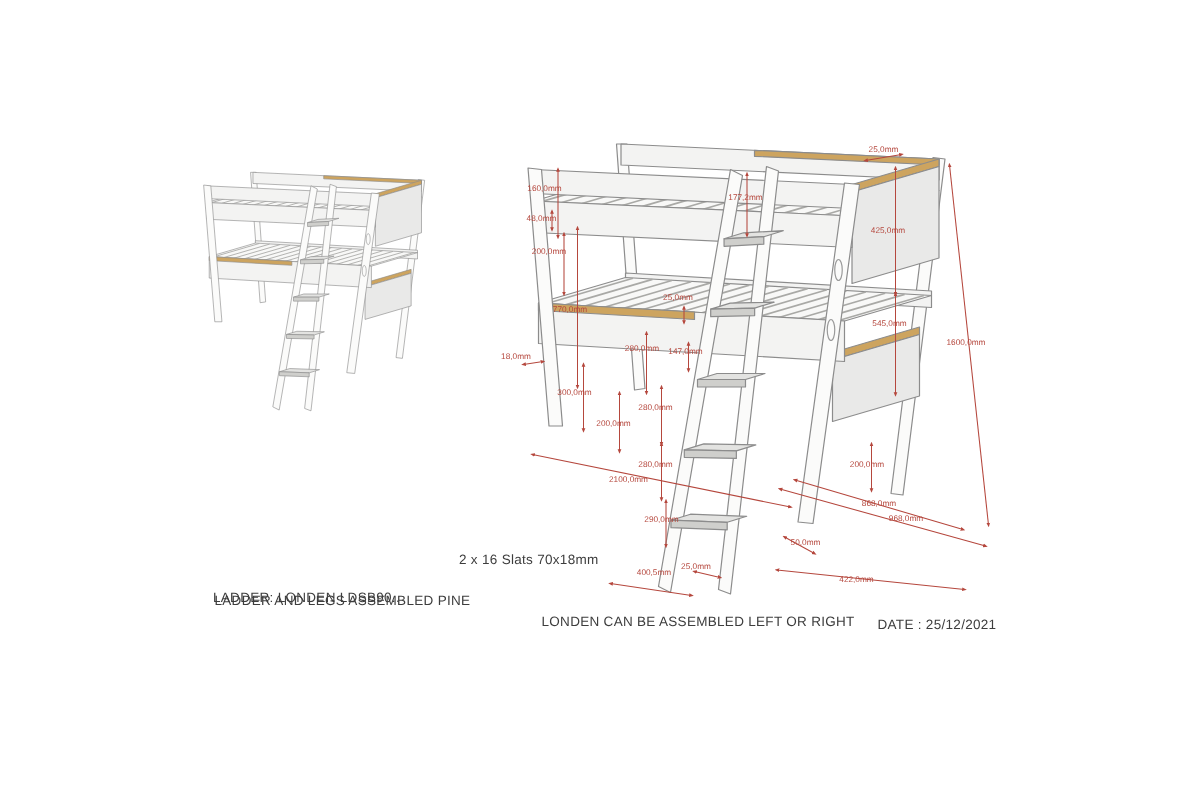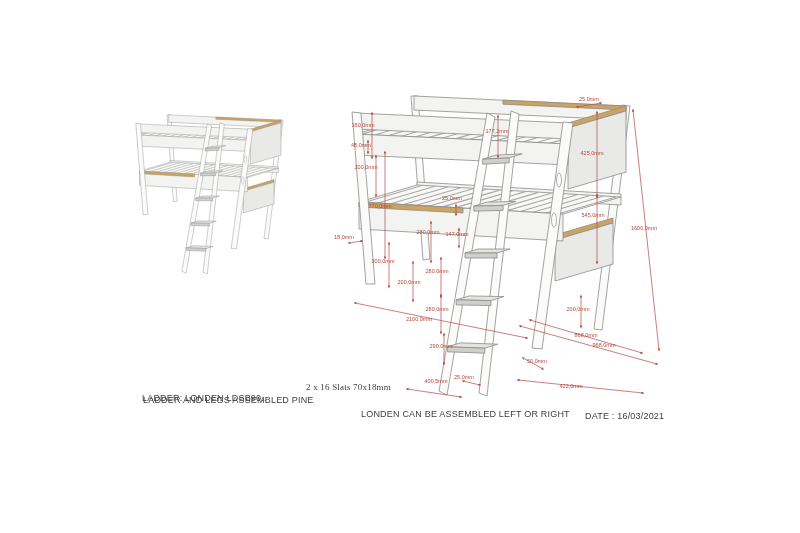--- a/index.html
+++ b/index.html
@@ -197,16 +197,16 @@
         <text x="604" y="347" class="dim-label">968,0mm</text>
         <text x="537" y="363" class="dim-label">50,0mm</text>
         <text x="571" y="388" class="dim-label">422,0mm</text>
       </g>
   </svg>
 
   <div class="note" style="left:142px;top:366px;">
     <div>LADDER: LONDEN LDSB90..</div>
   </div>
   <div class="note" style="left:143px;top:394px;">LADDER AND LEGS ASSEMBLED PINE</div>
-  <div class="note" style="left:306px;top:381px;font-family:Liberation Serif, serif;">2 x 16 Slats 70x18mm</div>
+  <div class="note" style="left:306px;top:367px;">2 x 16 Slats 70x18mm</div>
   <div class="note" style="left:361px;top:408px;">LONDEN CAN BE ASSEMBLED LEFT OR RIGHT</div>
-  <div class="note" style="left:585px;top:410px;">DATE : 16/03/2021</div>
+  <div class="note" style="left:585px;top:410px;">DATE : 25/12/2021</div>
 </div>
 
 </body></html>

